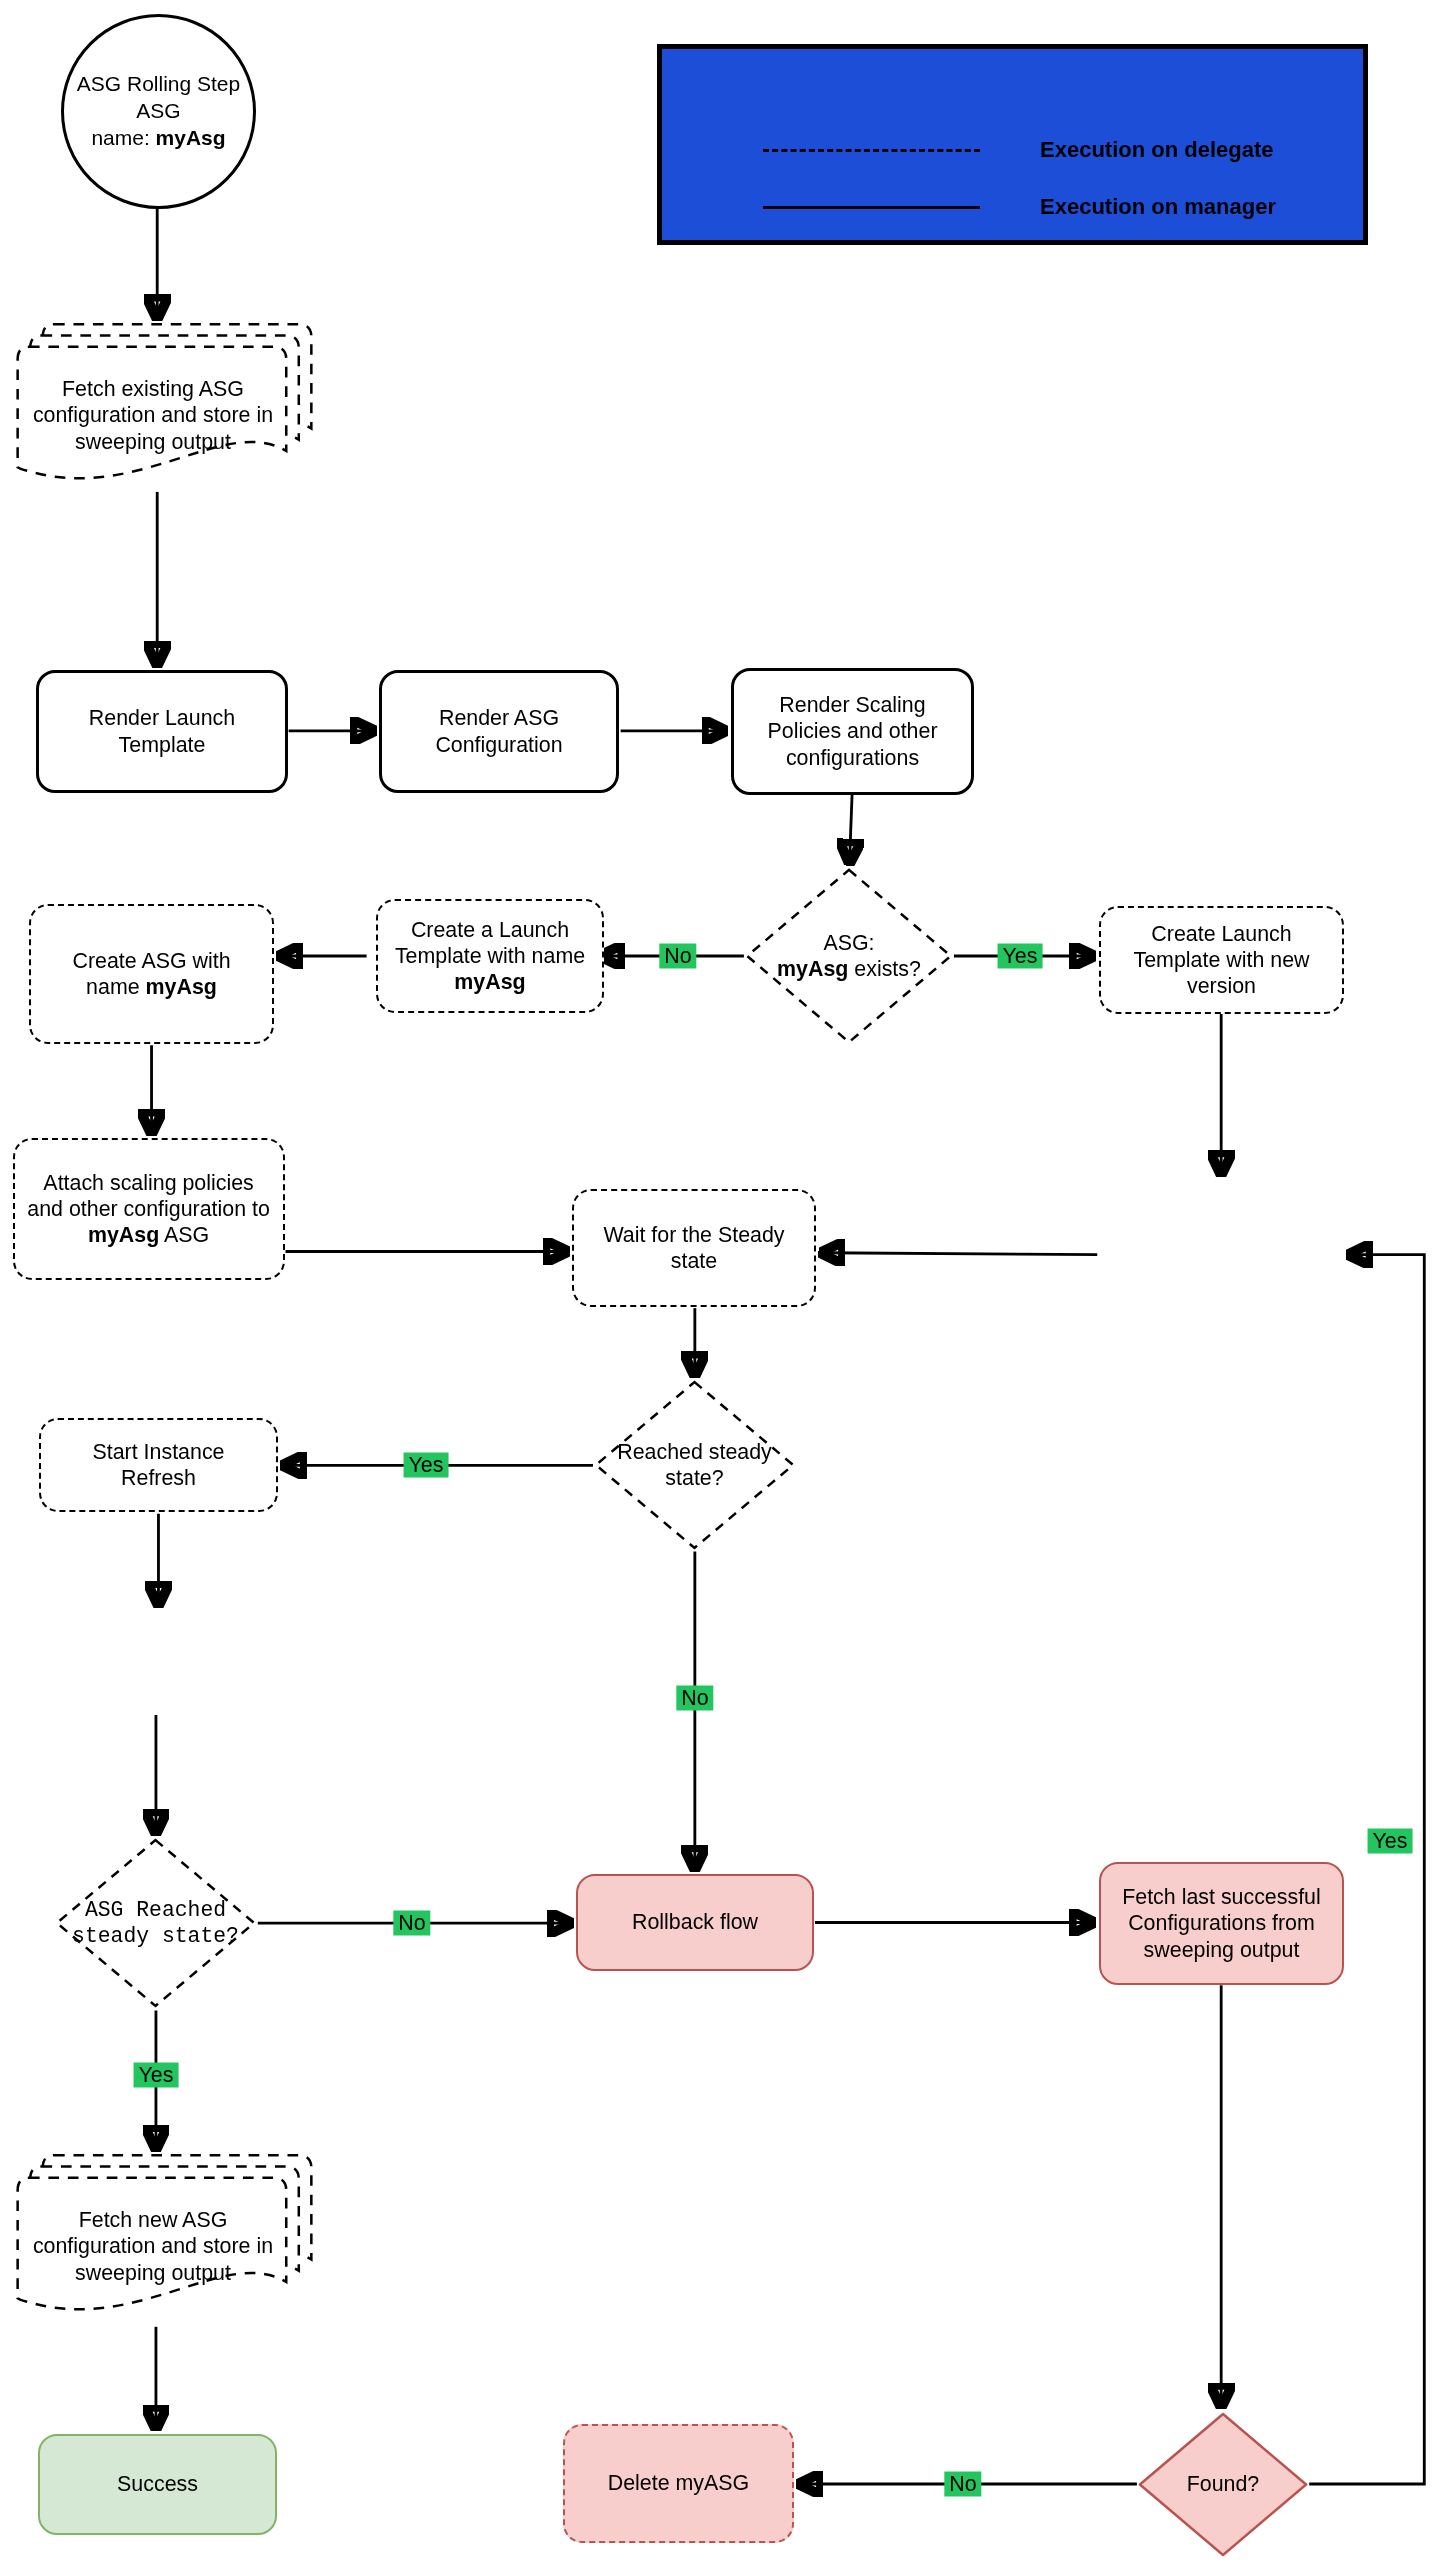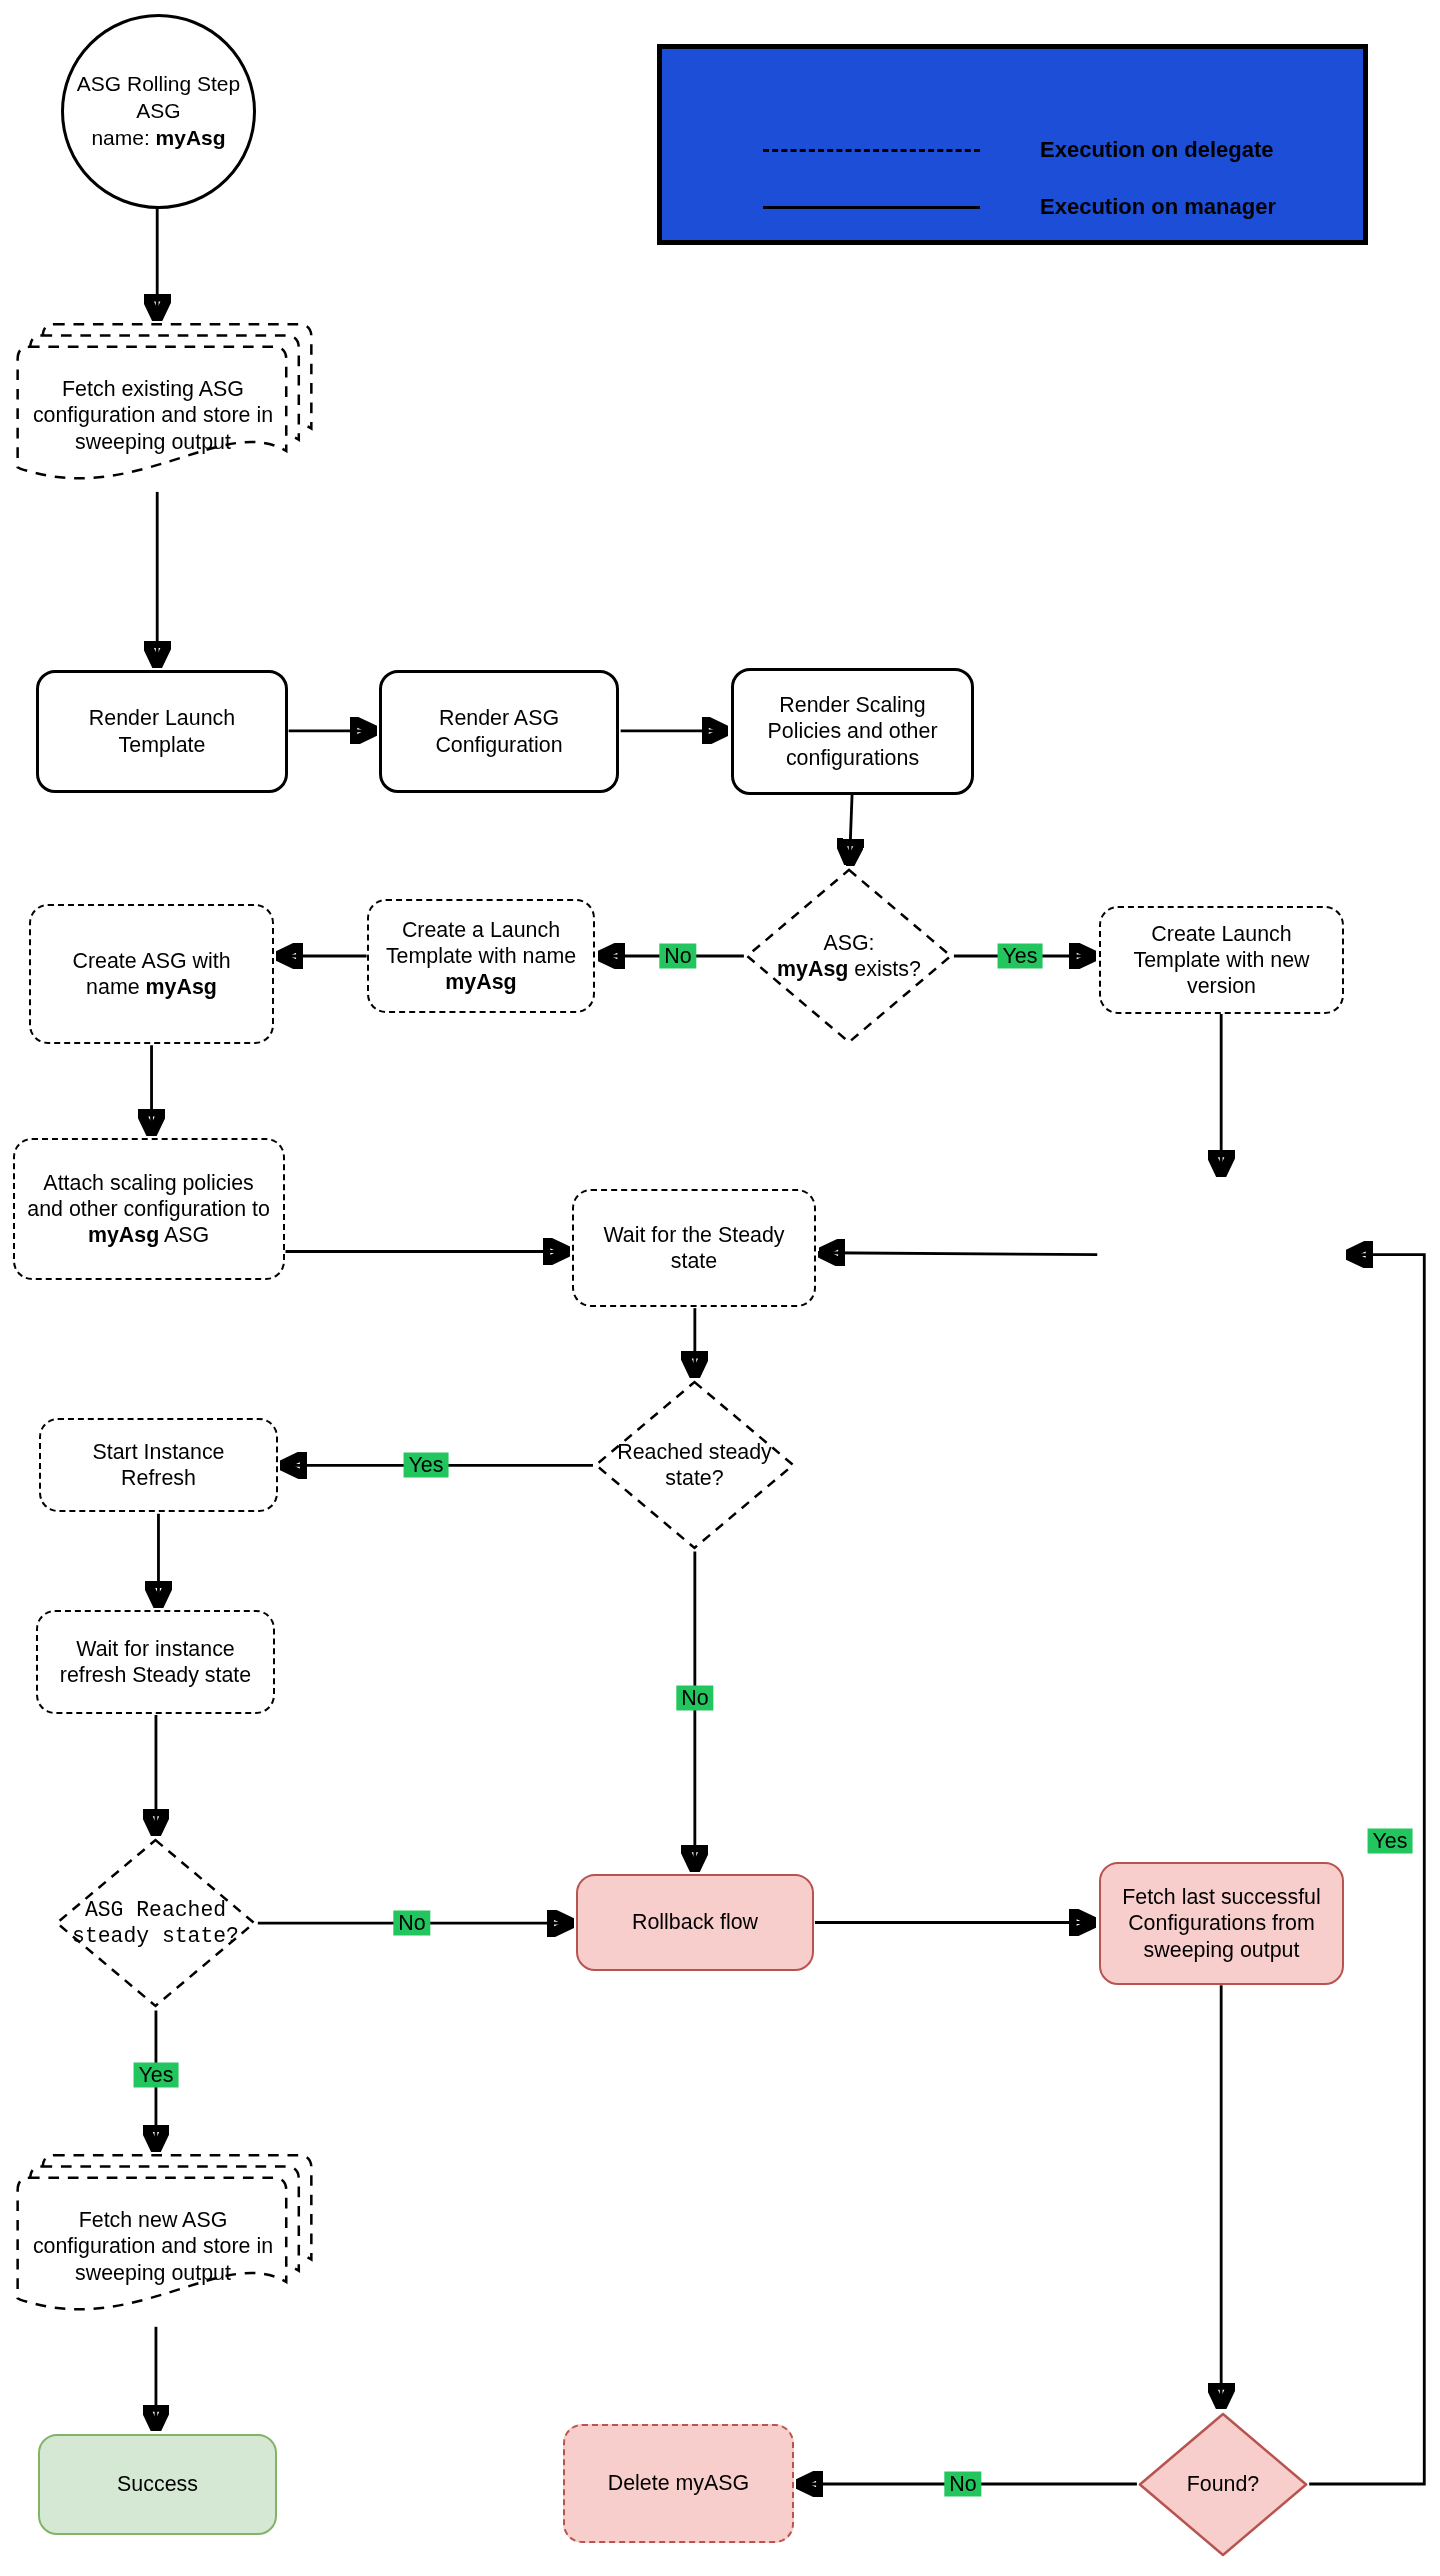--- a/index.html
+++ b/index.html
@@ -130,21 +130,21 @@
       <polygon points="165,3 327,140 165,277 3,140" fill="#ffffff" stroke="#000" stroke-width="4" stroke-dasharray="15,12"></polygon>
     </svg>
     <div class="dtext">
       <div>
         <span>ASG:</span><br>
         <b>myAsg</b><span> exists?</span>
       </div>
     </div>
   </div>
 
-  <div class="node dashed-b rounded" style="left:367px; top:899px; width:228px; height:114px;">
+  <div class="node dashed-b rounded" style="left:376px; top:899px; width:228px; height:114px;">
     <span>
       <span>Create a Launch Template with name </span><b>myAsg</b>
     </span>
   </div>
 
   <div class="node dashed-b rounded" style="left:29px; top:904px; width:245px; height:140px;">
     <span>
       <span>Create ASG with name </span><b>myAsg</b>
     </span>
   </div>
@@ -168,23 +168,20 @@
     <svg viewBox="0 0 320 270">
       <polygon points="160,3 317,135 160,267 3,135" fill="#ffffff" stroke="#000" stroke-width="4" stroke-dasharray="15,12"></polygon>
     </svg>
     <div class="dtext">Reached steady state?</div>
   </div>
 
   <div class="node dashed-b rounded" style="left:39px; top:1418px; width:239px; height:94px;">
     <span>Start Instance Refresh</span>
   </div>
 
-  <div class="node dashed-b rounded" style="left:36px; top:1610px; width:239px; height:104px;">
-    <span>Wait for instance refresh Steady state</span>
-  </div>
 
   <div class="diamond" style="left:55px; top:1838px; width:201px; height:170px;font-family:Liberation Mono, monospace;">
     <svg viewBox="0 0 320 270">
       <polygon points="160,3 317,135 160,267 3,135" fill="#ffffff" stroke="#000" stroke-width="4" stroke-dasharray="15,12"></polygon>
     </svg>
     <div class="dtext">ASG Reached steady state?</div>
   </div>
 
   <div class="node pink rounded" style="left:576px; top:1874px; width:238px; height:97px;">
     <span>Rollback flow</span>

